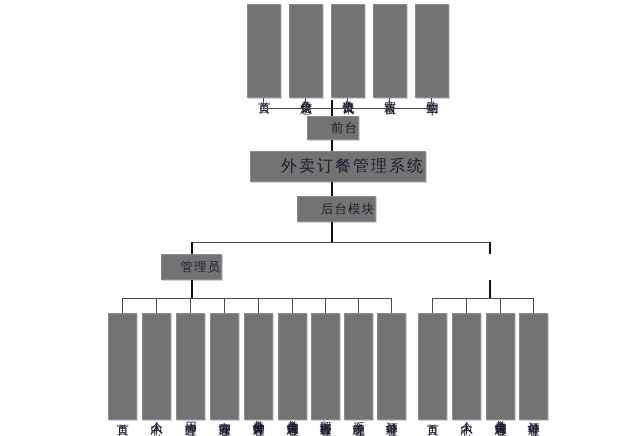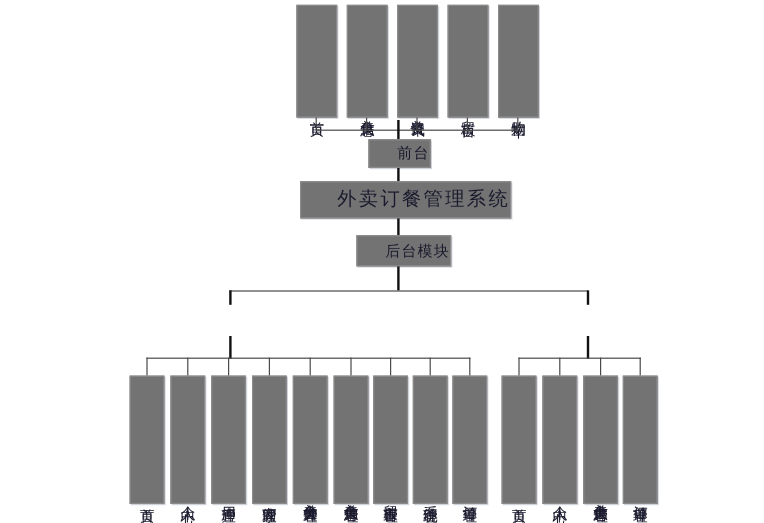--- a/index.html
+++ b/index.html
@@ -118,20 +118,23 @@
 
   <div class="node horiz" style="left:297px; top:196px; width:79px; height:26px;">
     <span class="lbl">后台模块</span>
   </div>
 
   <div class="vline" style="left:331px; top:222px; height:20px;"></div>
   <div class="hline" style="left:191px; top:242px; width:299px;"></div>
   <div class="vline" style="left:191px; top:242px; height:12px;"></div>
   <div class="vline" style="left:489px; top:242px; height:12px;"></div>
 
+  <div class="node horiz" style="left:161px; top:254px; width:61px; height:26px;">
+    <span class="lbl">管理员</span>
+  </div>
 
   <div class="vline" style="left:191px; top:280px; height:19px;"></div>
   <div class="hline" style="left:122px; top:298px; width:270px;"></div>
 
   <div class="vline" style="left:489px; top:280px; height:19px;"></div>
   <div class="hline" style="left:432px; top:298px; width:102px;"></div>
 
   <div class="vline thin" style="left:122px; top:298px; height:15px;"></div>
   <div class="vline thin" style="left:156px; top:298px; height:15px;"></div>
   <div class="vline thin" style="left:190px; top:298px; height:15px;"></div>

